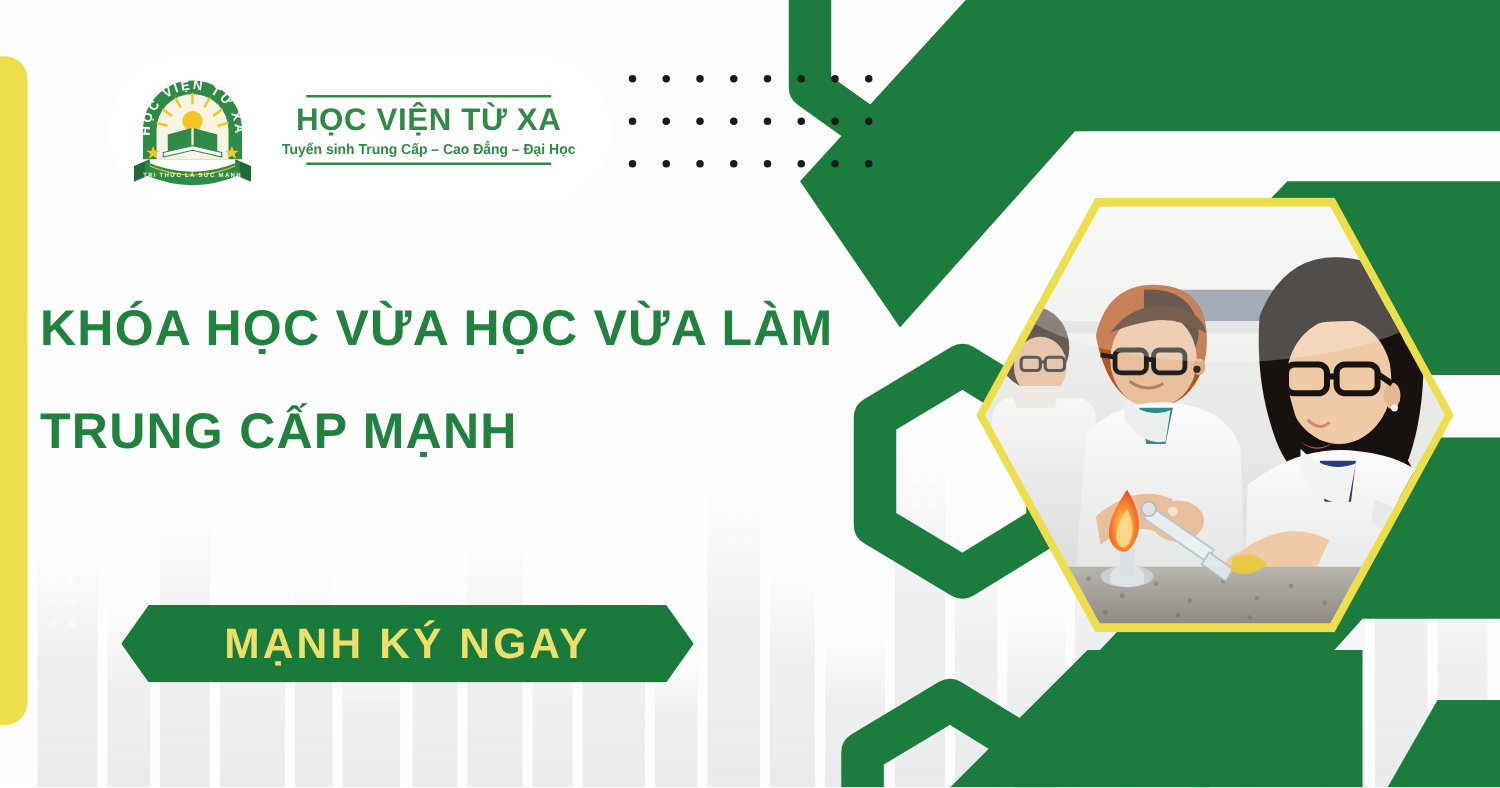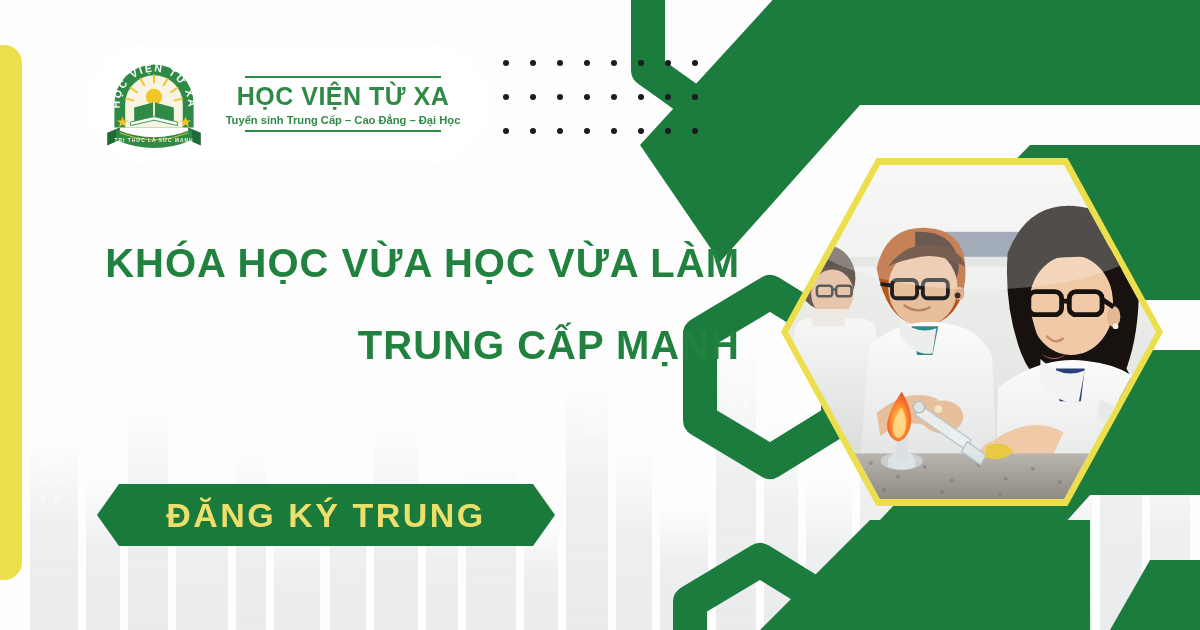--- a/index.html
+++ b/index.html
@@ -99,21 +99,22 @@
     width:6px; height:6px;
     border-radius:50%;
     background:#1b1b1b;
   }
 
   
   .headline {
     position:absolute;
     left:0px; top:243px;
     width:740px;
-    text-align:right;
+    text-align:left;
+    padding-left:32px;
   }
   .headline-line {
     font-size:40px;
     font-weight:bold;
     color:#21823f;
     letter-spacing:1px;
     line-height:1.0;
     white-space:nowrap;
   }
   .headline-line.l1 { margin-bottom:42px; }
@@ -341,21 +342,21 @@
       <div class="dot" style="left: 162px; top: 68px; width: 6px; height: 6px; background: rgb(27, 27, 27);"></div>
       <div class="dot" style="left: 189px; top: 68px; width: 6px; height: 6px; background: rgb(27, 27, 27);"></div>
     </div>
 
   <div class="headline">
     <div class="headline-line l1">KHÓA HỌC VỪA HỌC VỪA LÀM</div>
     <div class="headline-line l2">TRUNG CẤP MẠNH</div>
   </div>
 
   <div class="cta-button">
-    <span class="cta-label">ĐĂNG KÝ TRUNG</span>
+    <span class="cta-label">MẠNH KÝ NGAY</span>
   </div>
 
   <div class="photo-hex-wrap">
     <div class="photo-hex-border"></div>
     <div class="photo-hex-inner">
       <svg class="photo-svg" viewBox="0 0 382 348" preserveAspectRatio="xMidYMid slice">
         <defs>
           <linearGradient id="wallG" x1="0" y1="0" x2="0" y2="1">
             <stop offset="0%" stop-color="#f4f5f3"></stop>
             <stop offset="60%" stop-color="#e6e8e5"></stop>

